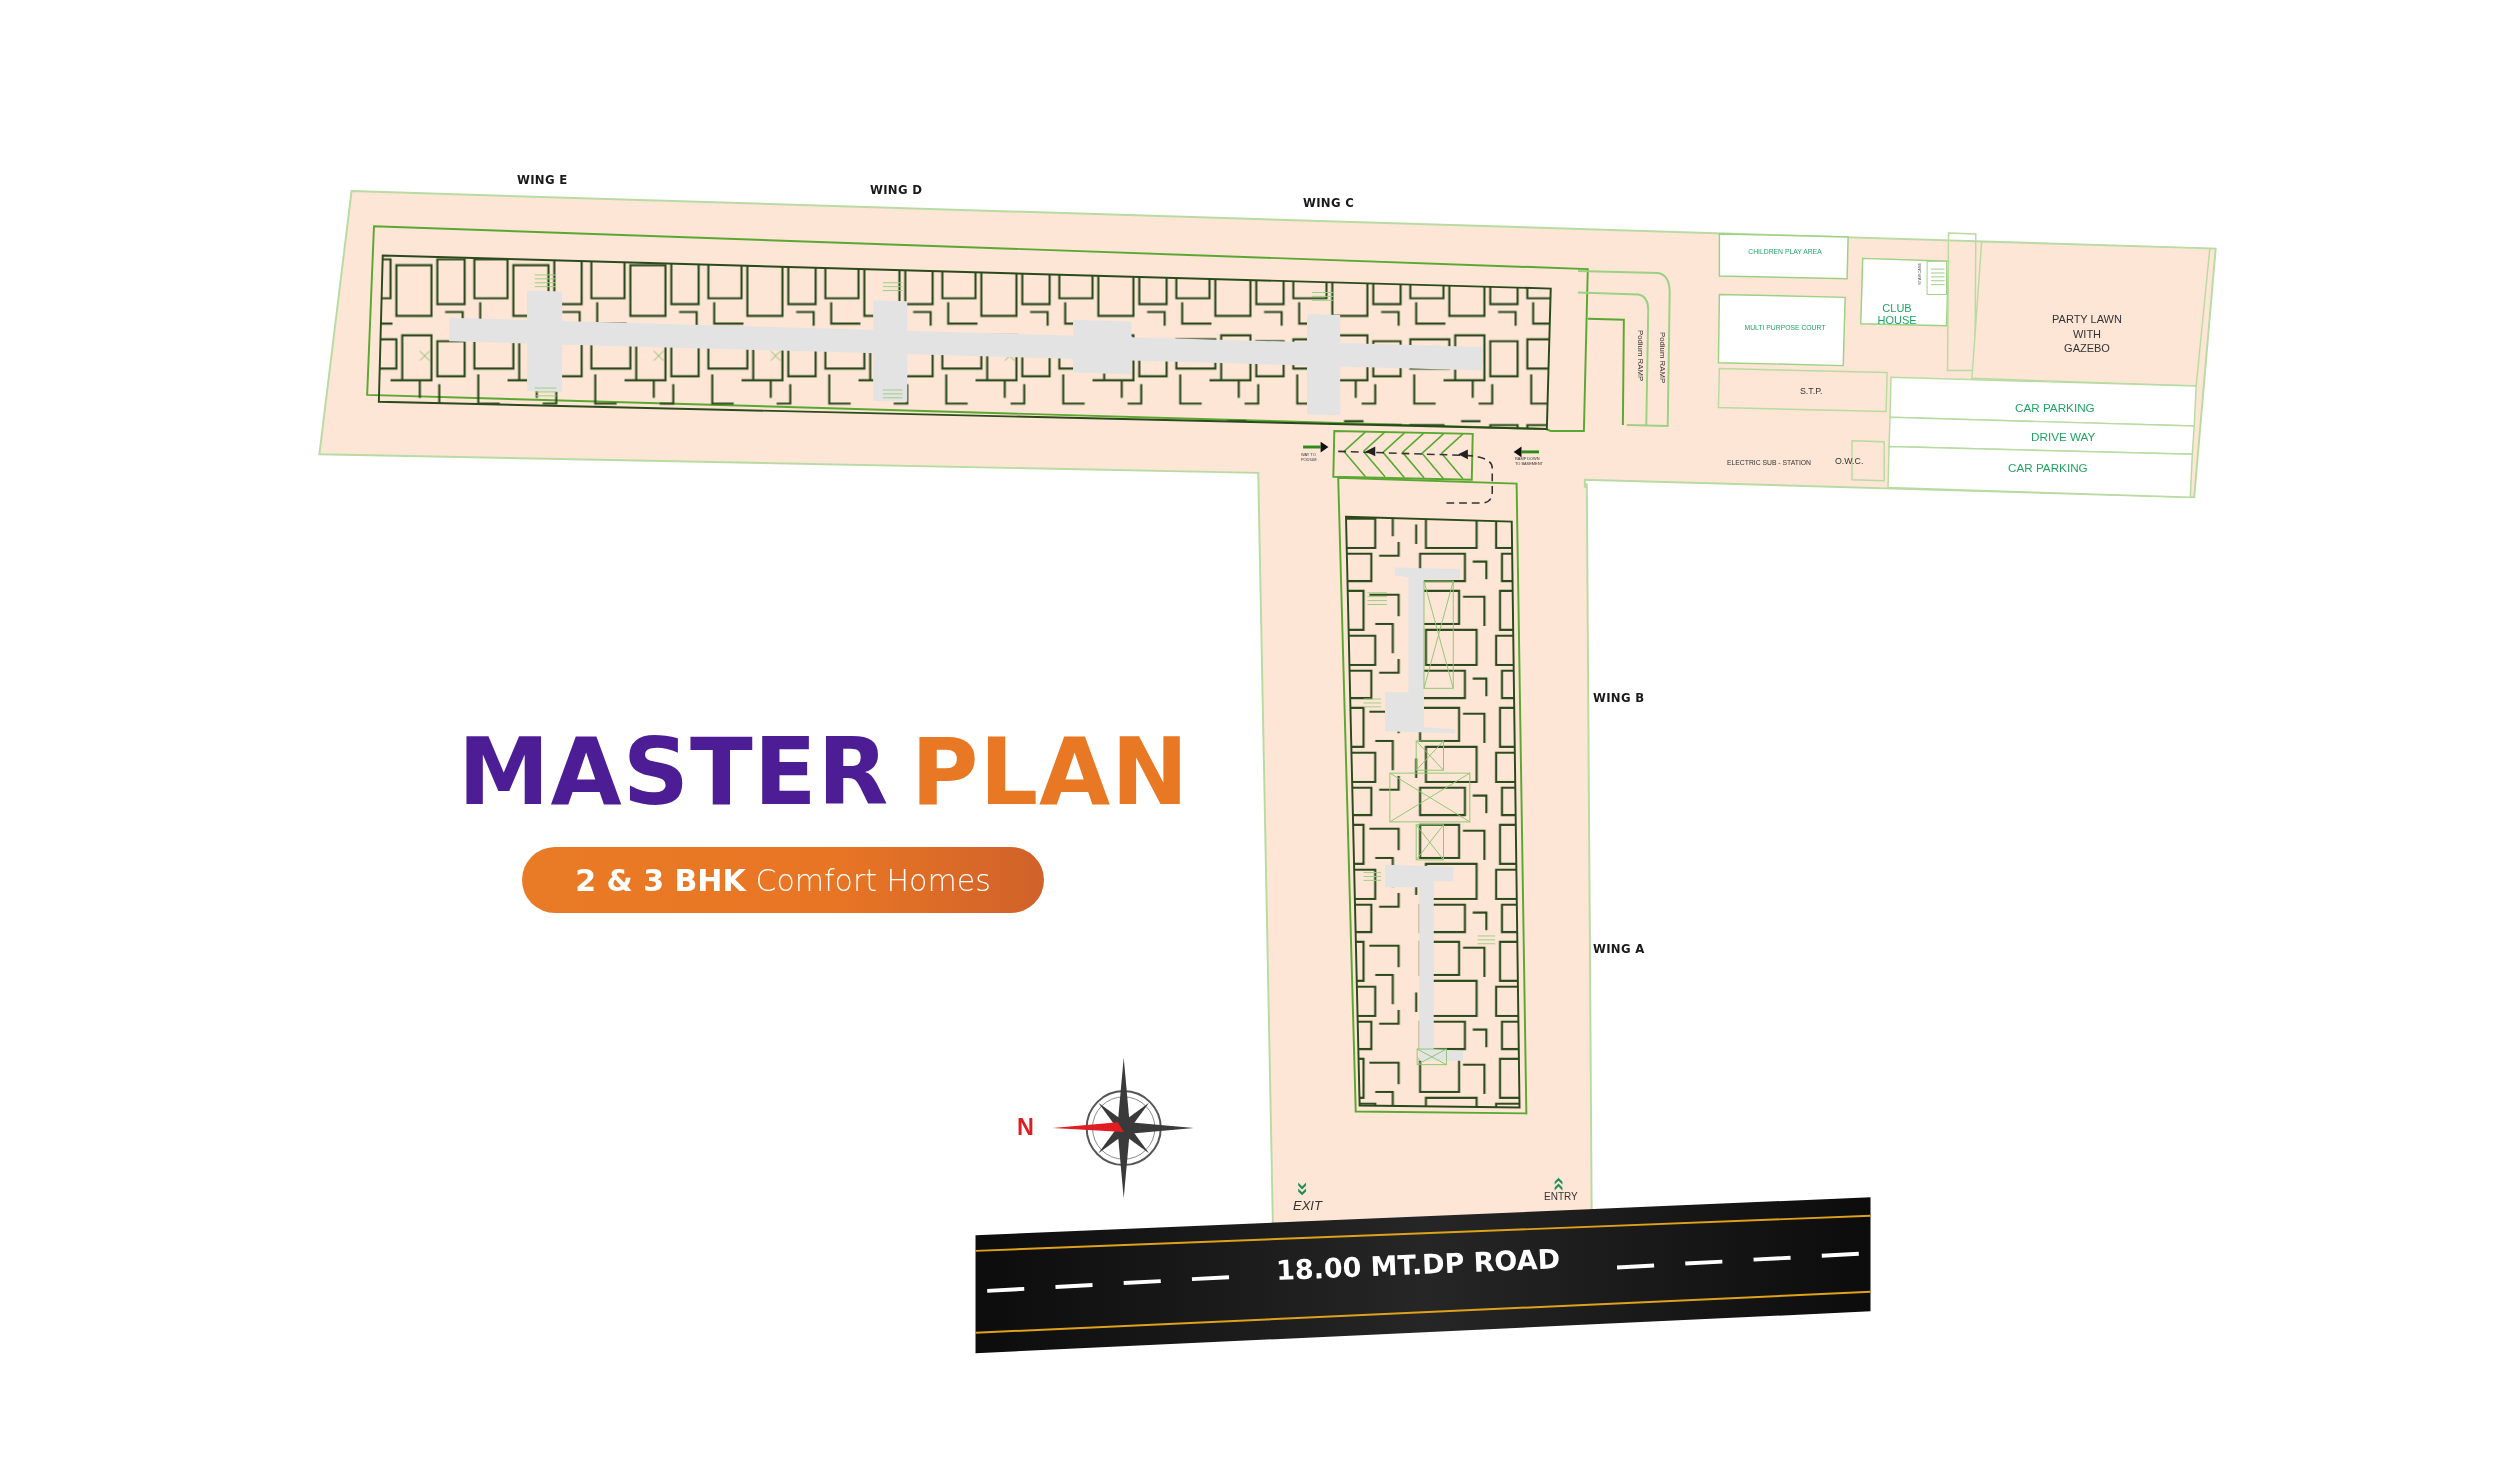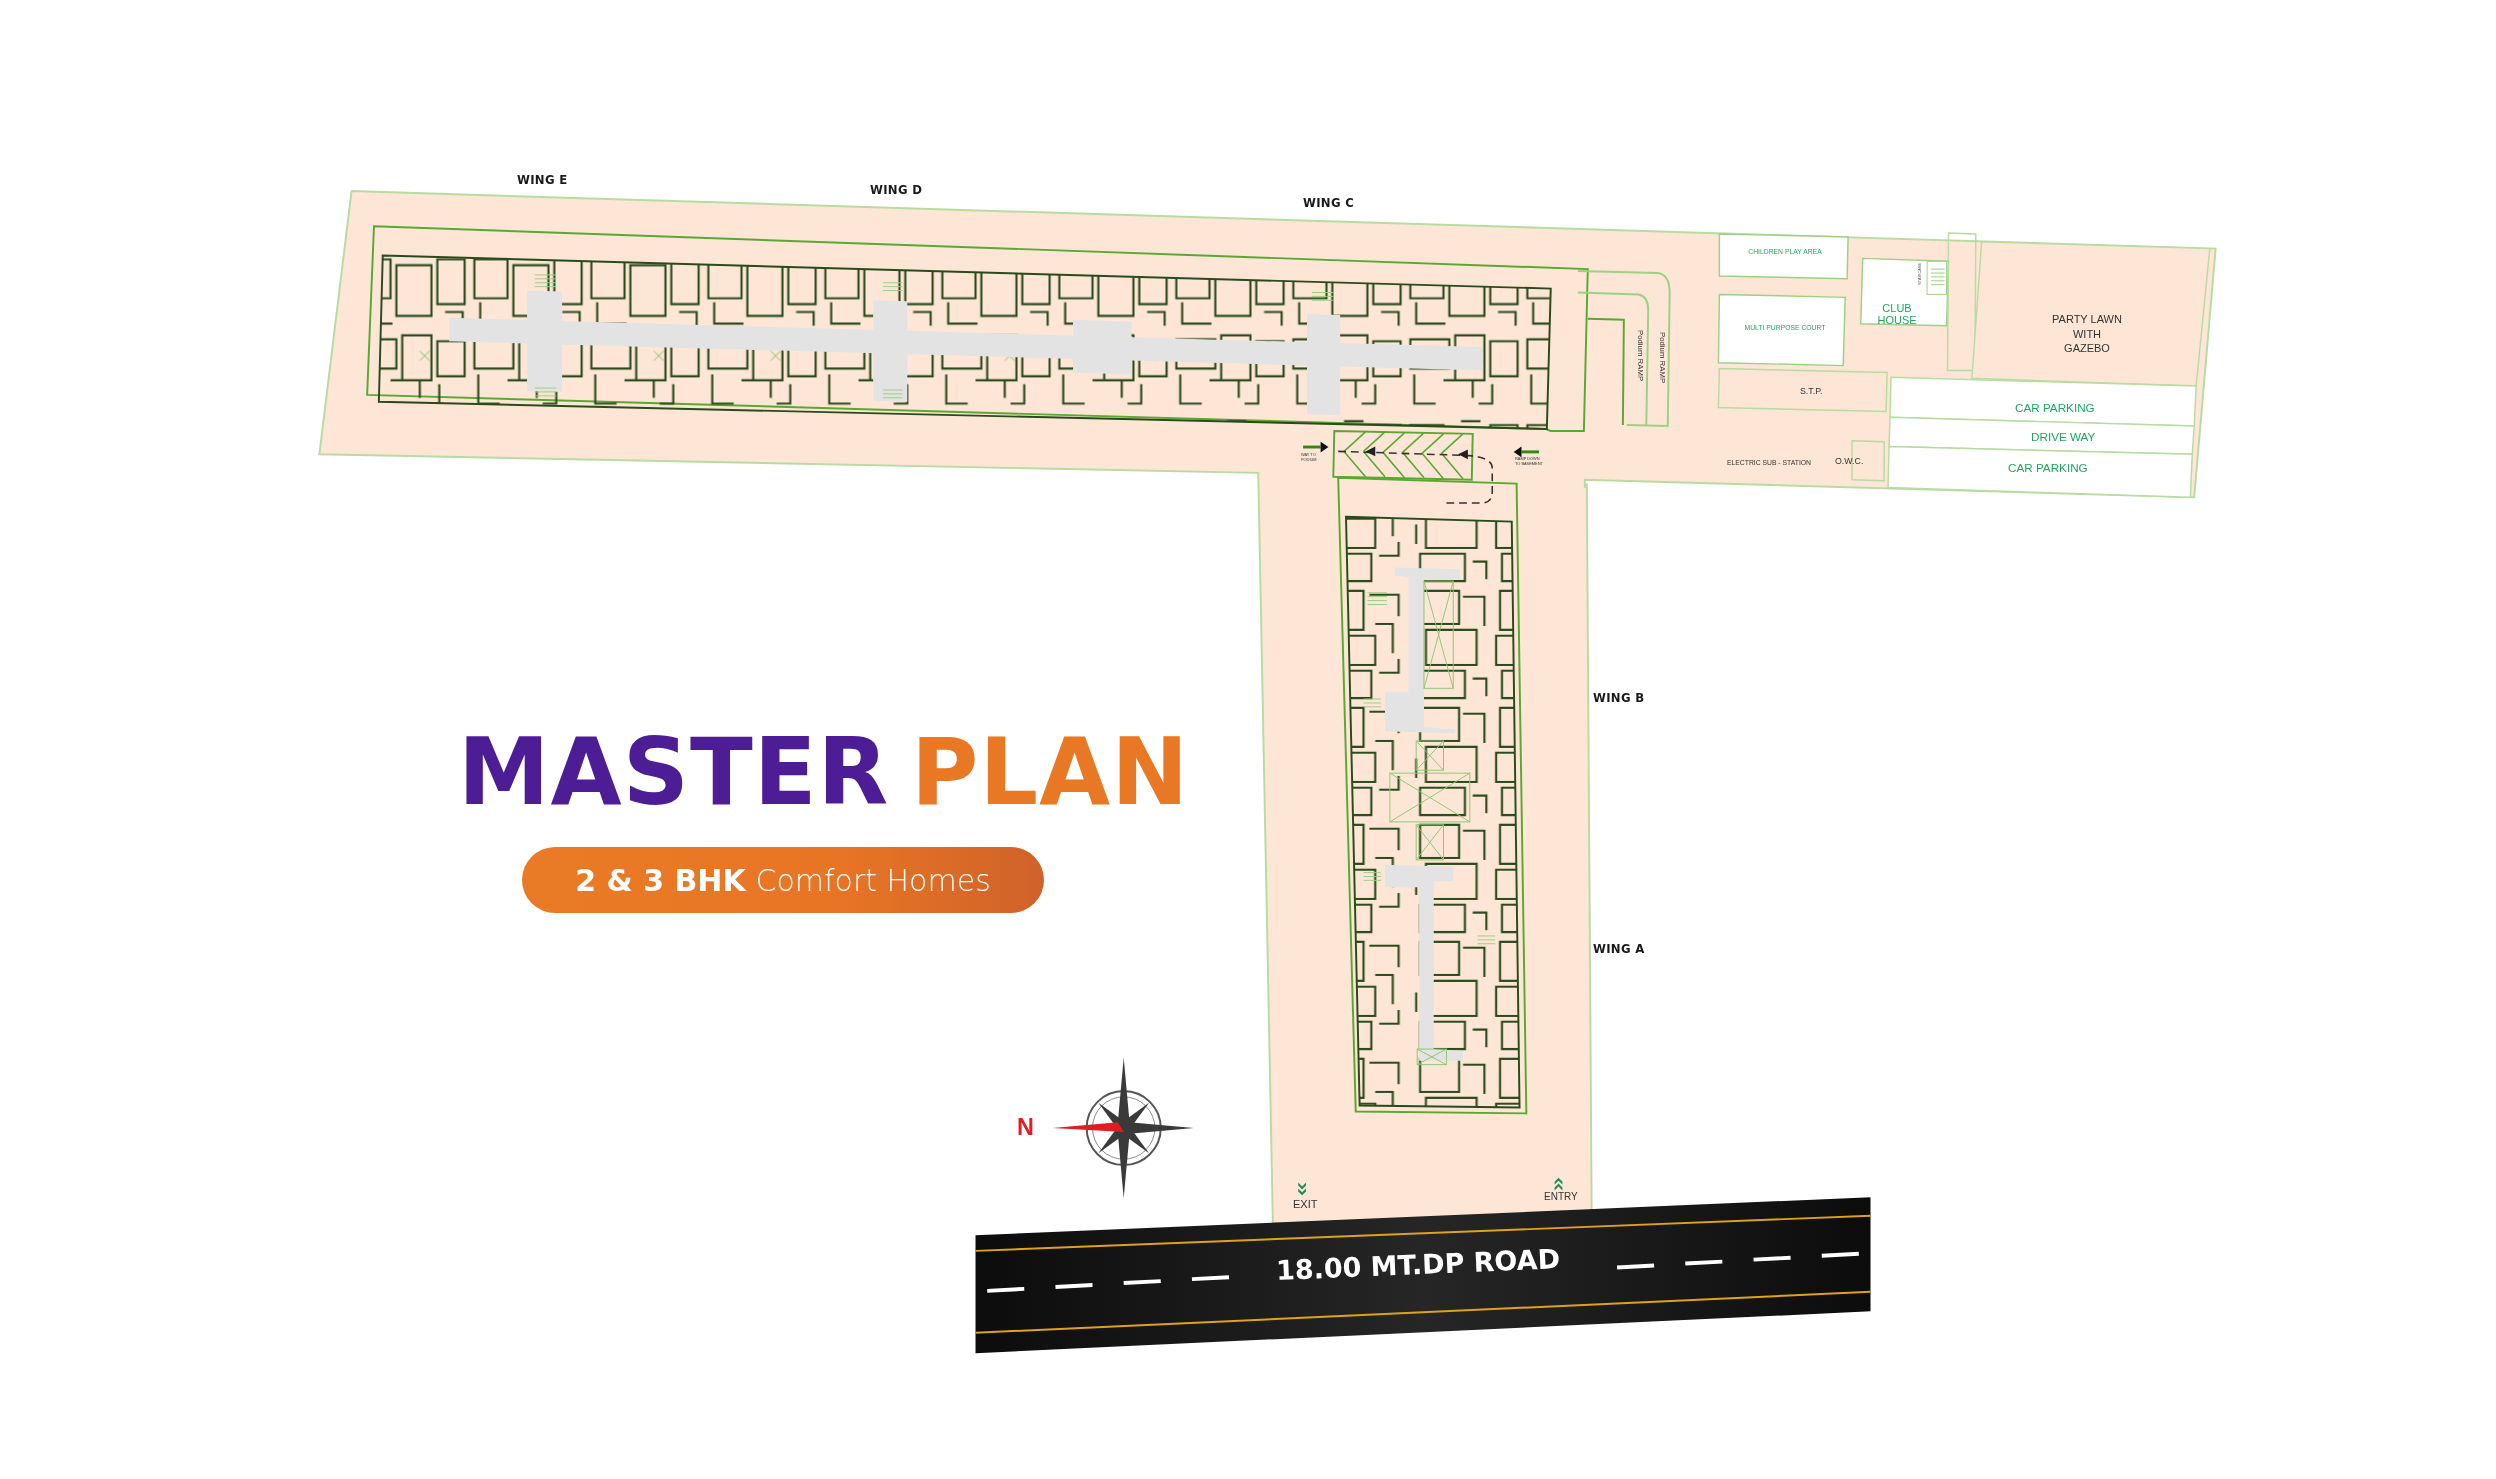--- a/index.html
+++ b/index.html
@@ -228,19 +228,19 @@
 
 <div class="abs" style="left:1301px; top:453px; font-size:3.9px; line-height:4.9px; color:#333;">
   <div>WAY TO</div>
   <div>PODIUM</div>
 </div>
 <div class="abs" style="left:1515px; top:457px; font-size:3.9px; line-height:4.9px; color:#333;">
   <div>RAMP DOWN</div>
   <div>TO BASEMENT</div>
 </div>
 
-<div class="abs" style="left:1293px; top:1198px; font-size:11px; color:#333;">EXIT</div>
+<div class="abs" style="left:1293px; top:1198px; font-size:13px; color:#333;font-style:italic;">EXIT</div>
 <div class="abs" style="left:1544px; top:1191px; font-size:10px; color:#333;">ENTRY</div>
 
 <div class="abs" style="left:1276px; top:1255px; font-family:'DejaVu Sans', sans-serif; font-weight:700; font-size:27px; color:#ffffff; transform:rotate(-2.4deg); transform-origin:left center; white-space:nowrap;">18.00 MT.DP ROAD</div>
 
 <div class="compass-n">N</div>
 
 
 </body></html>

